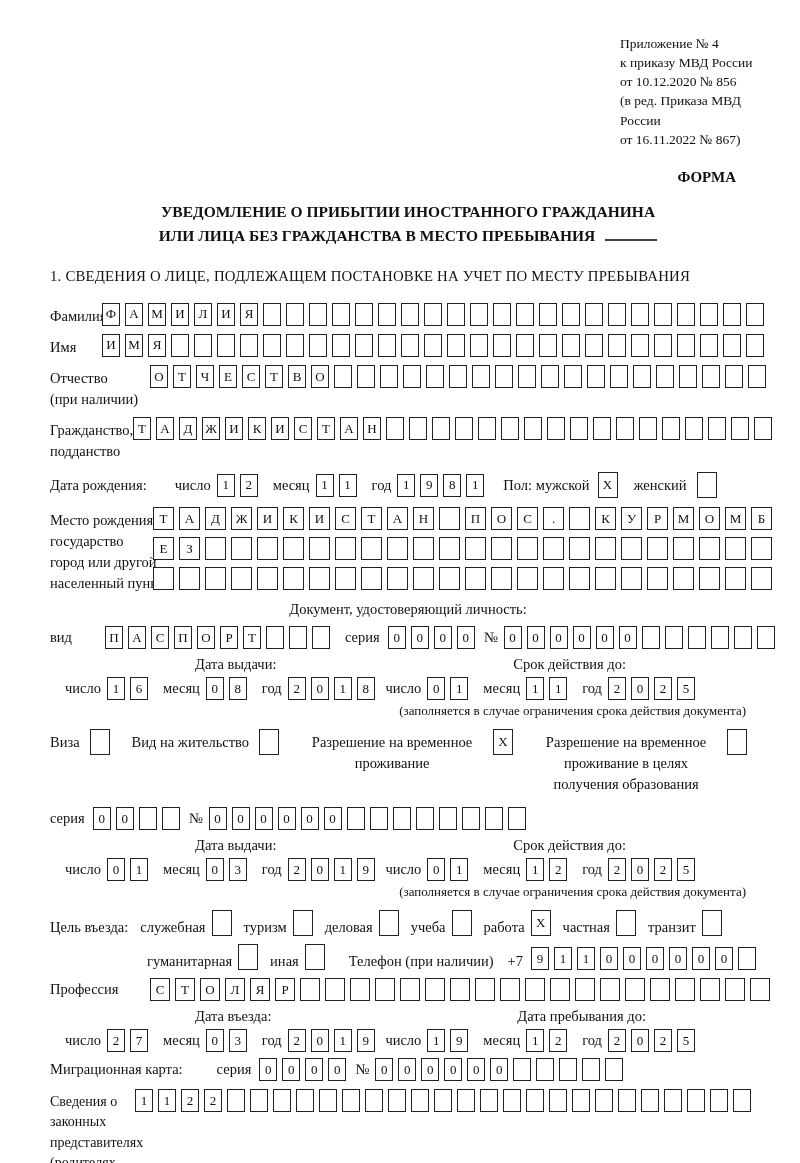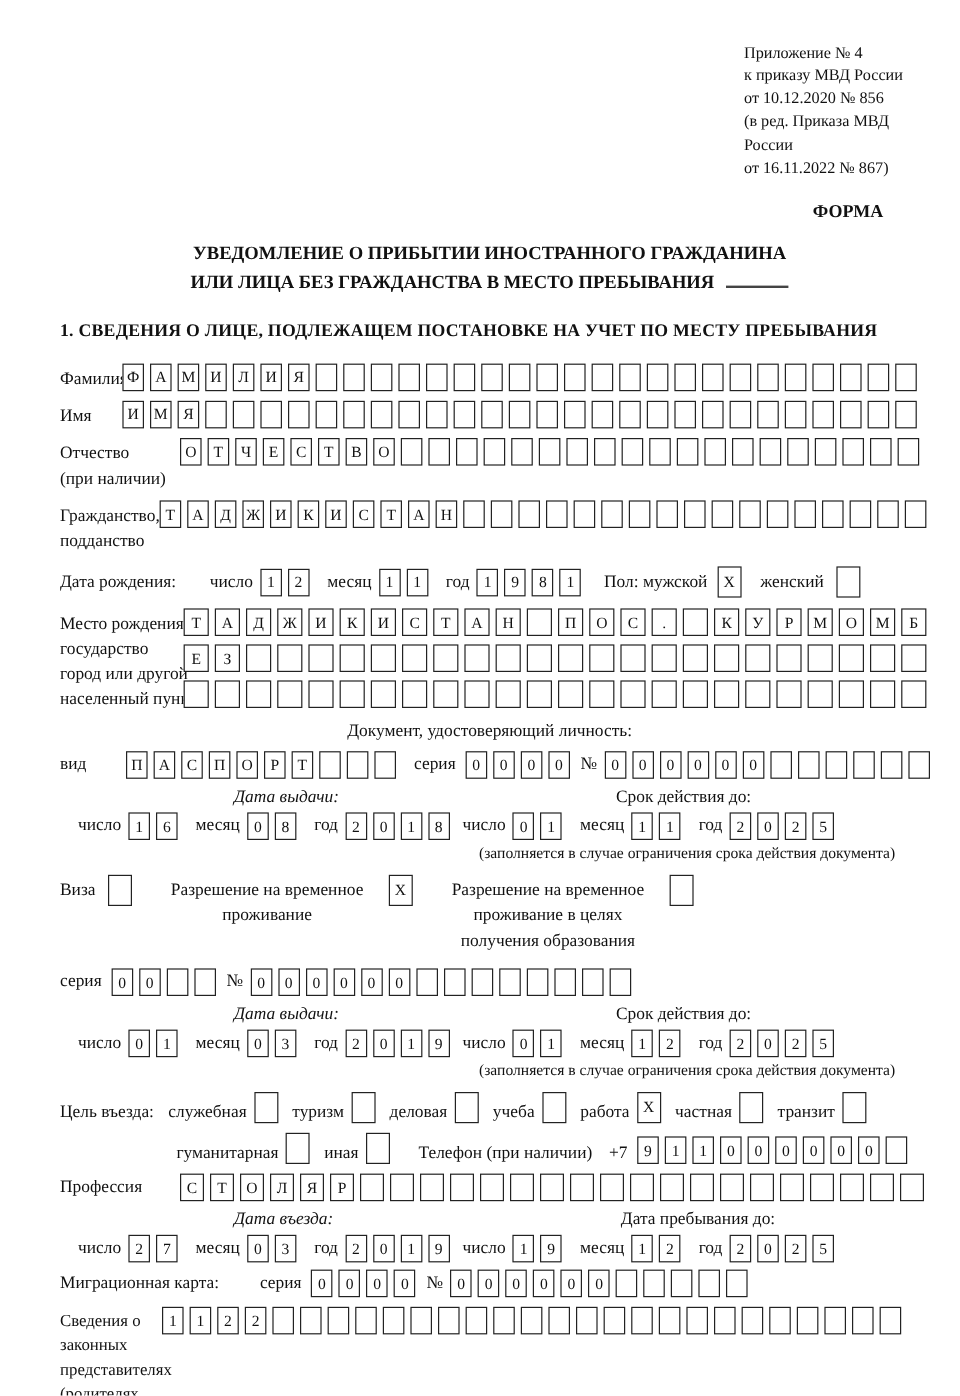--- a/index.html
+++ b/index.html
@@ -4,42 +4,42 @@
 <style>
   html,body{margin:0;padding:0;background:#fff;}
   body{width:800px;height:1163px;overflow:hidden;color:#111;
        font-family:"Liberation Serif","DejaVu Serif",serif;font-size:15px;}
   .page{box-sizing:border-box;width:800px;height:1163px;padding:34px 34px 0 50px;}
 
   .appendix{margin-left:570px;font-size:13.5px;line-height:1.42;}
   .forma{margin-top:20px;text-align:right;padding-right:30px;font-weight:bold;font-size:15px;}
   .title{margin-top:14px;text-align:center;font-weight:bold;font-size:15.5px;line-height:1.55;}
   .blank-line{display:inline-block;width:52px;height:13px;border-bottom:2px solid #444;margin-left:10px;}
-  .sec-heading{margin:20px 0 18px;font-weight:bold;font-size:14.8px;letter-spacing:.2px;}
+  .sec-heading{margin:20px 0 18px;font-weight:normal;font-size:14.8px;letter-spacing:.2px;}
 
   .frow{display:flex;align-items:flex-start;margin-bottom:7px;}
   .frow.vcenter{align-items:center;}
   .flabel{flex:0 0 auto;font-size:14.5px;line-height:1.45;padding-top:3px;white-space:nowrap;}
   .w52{width:52px;}  .w100{width:100px;}  .w83{width:83px;}  .w103{width:103px;}  .w85{width:85px;}
   .cells{white-space:nowrap;}
   .cell{display:inline-flex;align-items:center;justify-content:center;box-sizing:border-box;
         width:18px;height:23px;border:1.7px solid #222;margin-right:5px;
         font-size:13px;font-weight:400;background:#fff;vertical-align:middle;}
   .cells-wide .cell{width:21px;}
   .cells-prof .cell{width:20px;}
   .checkbox{width:20px;height:26px;margin-right:0;}
   .colcells{display:flex;flex-direction:column;gap:7px;}
 
   .center-heading{text-align:center;font-weight:normal;font-size:14.5px;margin:4px 0 8px;}
   .dategroup{display:inline-flex;align-items:center;white-space:nowrap;}
   .dategroup .dlabel{font-size:14.5px;margin:0 6px 0 10px;}
   .dategroup .dlabel:first-child{margin-left:0;}
 
   .dh{display:flex;font-size:14.5px;margin:6px 0 4px;}
-  .dh .left{margin-left:145px;font-style:italic;}
+  .dh .left{margin-left:145px;}
   .dh .right{margin-left:auto;margin-right:140px;}
   .drow{display:flex;align-items:center;margin-bottom:3px;}
   .drow .group-left{margin-left:15px;}
   .drow .group-right{margin-left:auto;margin-right:66px;}
   .note{font-size:13px;text-align:right;margin:2px 20px 10px 0;}
 
   .intro{font-size:15px;line-height:1.7;margin:4px 0 2px;}
   .opts{display:flex;align-items:flex-start;margin:6px 0 12px;}
   .opt{display:flex;align-items:flex-start;white-space:nowrap;}
   .opt .lbl{font-size:14.5px;line-height:1.45;padding-top:3px;}
@@ -170,20 +170,24 @@
   </div>
   <div class="note">(заполняется в случае ограничения срока действия документа)</div>
 
 
   <div class="opts">
     <span class="opt">
       <span class="lbl">Виза</span>
       <span class="cell checkbox"></span>
     </span>
     <span class="opt">
+      <span class="lbl">Вид на жительство</span>
+      <span class="cell checkbox"></span>
+    </span>
+    <span class="opt">
       <span class="lbl center">Разрешение на временное<br>проживание</span>
       <span class="cell checkbox">X</span>
     </span>
     <span class="opt">
       <span class="lbl center">Разрешение на временное<br>проживание в целях<br>получения образования</span>
       <span class="cell checkbox"></span>
     </span>
   </div>
 
   <div class="frow vcenter">

